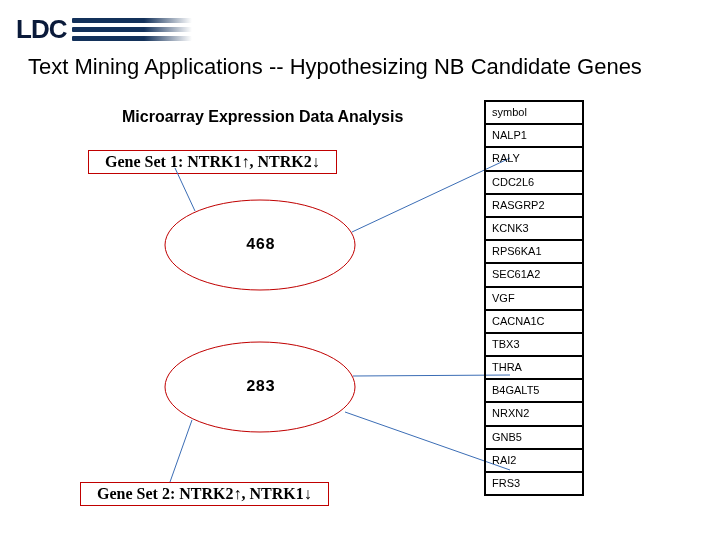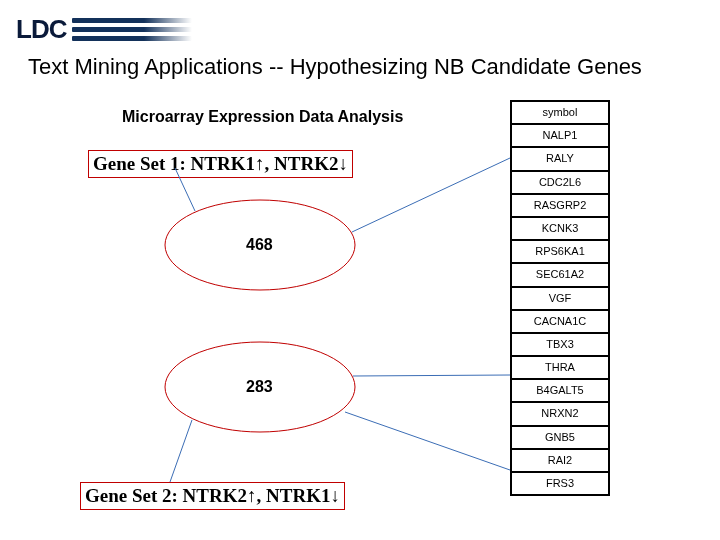--- a/index.html
+++ b/index.html
@@ -12,33 +12,33 @@
   .logo-lines { display: flex; flex-direction: column; gap: 4px; }
   .logo-line { width: 120px; height: 5px; background: linear-gradient(to right, #13315a 0%, #13315a 60%, rgba(19,49,90,0) 100%); border-radius: 1px; }
 
   
   .title { position: absolute; left: 28px; top: 54px; font-size: 22px; font-weight: 400; }
 
   
   .subtitle { position: absolute; left: 122px; top: 108px; font-size: 16px; font-weight: bold; }
 
   
-  .geneset { position: absolute; border: 1px solid #c00000; padding: 2px 4px; font-family: 'Times New Roman', Times, serif; font-weight: bold; font-size: 19px; background: #fff; white-space: nowrap; }
+  .geneset { position: absolute; border: 1px solid #c00000; padding: 2px 16px; font-family: 'Times New Roman', Times, serif; font-weight: bold; font-size: 16px; background: #fff; white-space: nowrap; }
   .gs1 { left: 88px; top: 150px; }
   .gs2 { left: 80px; top: 482px; }
 
   
   svg.diagram { position: absolute; left: 0; top: 0; width: 720px; height: 540px; pointer-events: none; }
 
-  .ellipse-num { font-family: Liberation Sans, sans-serif; font-weight: bold; font-size: 16px; }
+  .ellipse-num { font-family: Liberation Mono, monospace; font-weight: bold; font-size: 16px; }
   .num468 { position: absolute; left: 246px; top: 236px; }
   .num283 { position: absolute; left: 246px; top: 378px; text-align: center; }
 
   
-  .symtable { position: absolute; left: 510px; top: 100px; border: 2px solid #000; border-bottom: none; width: 100px; text-align: center; }
+  .symtable { position: absolute; left: 484px; top: 100px; border: 2px solid #000; border-bottom: none; width: 100px; }
   .symtable .cell { border-bottom: 2px solid #000; padding: 4px 6px; font-size: 11px; line-height: 1.2; }
 </style>
 </head>
 <body>
 
 <div class="slide">
 
   <div class="logo">
     <div class="logo-text">LDC</div>
     <div class="logo-lines">

